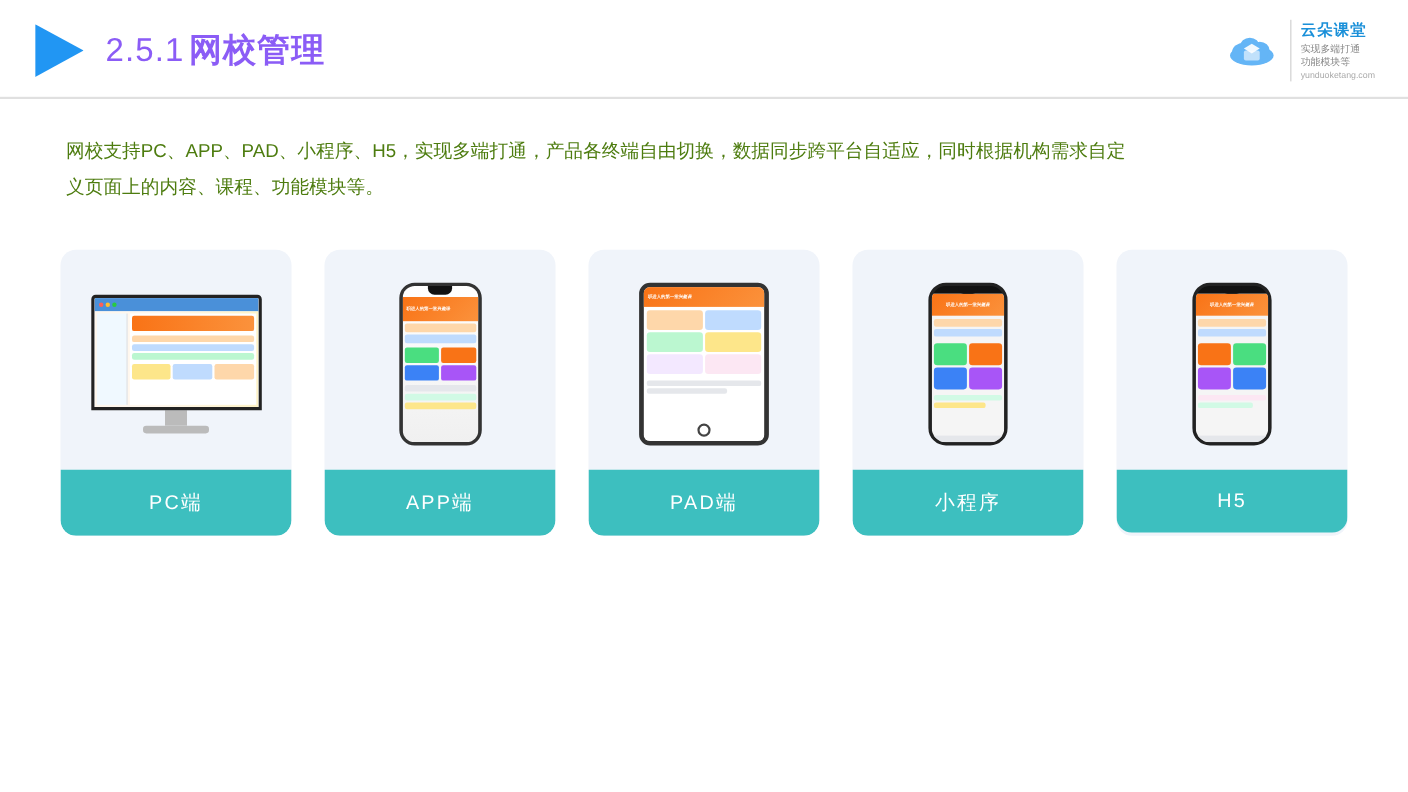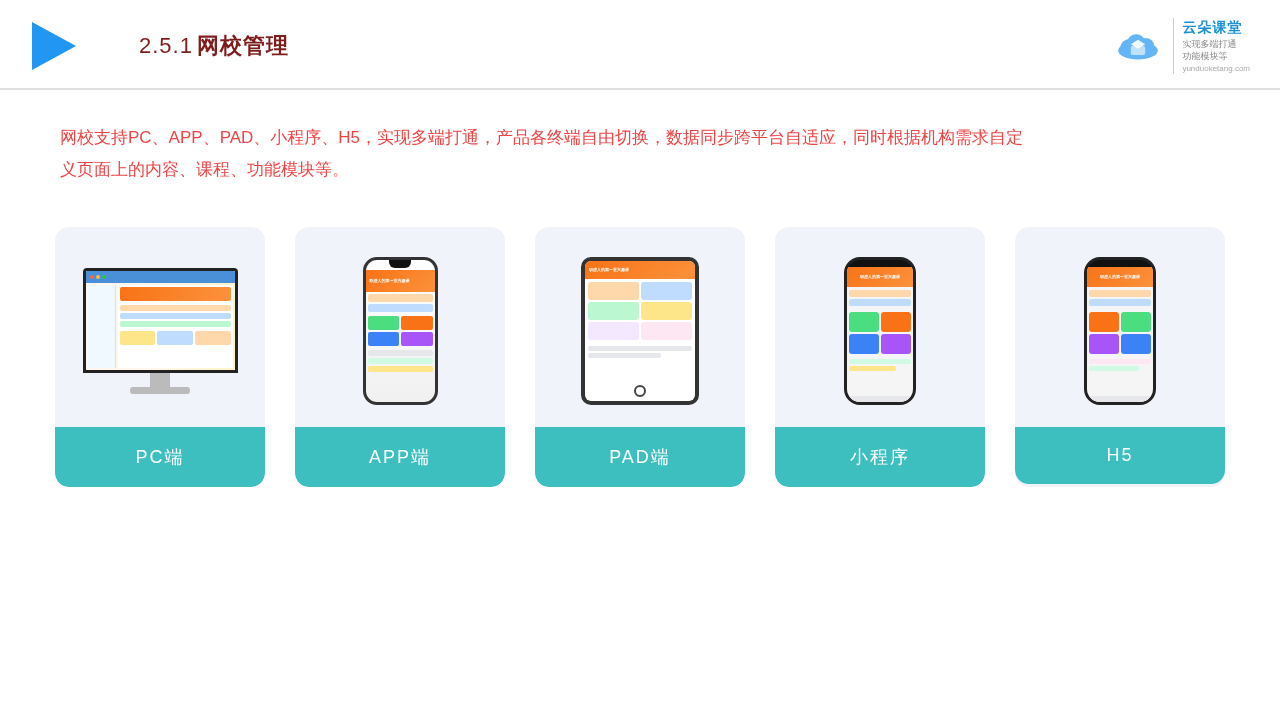--- a/index.html
+++ b/index.html
@@ -26,25 +26,24 @@
       gap: 18px;
     }
     .play-icon {
       width: 48px;
       height: 48px;
       display: flex;
       align-items: center;
       justify-content: center;
     }
     .header-title {
-      font-size: 22px;
+      font-size: 30px;
       font-weight: bold;
-      color: #7f1d1d;
+      color: #8b5cf6;
       letter-spacing: 1px;
-      margin-left: 43px;
     }
     .header-title span.num {
       font-weight: normal;
       margin-right: 4px;
     }
     .logo-area {
       display: flex;
       align-items: center;
       gap: 8px;
     }
@@ -56,21 +55,21 @@
       color: #666;
       line-height: 1.4;
       border-left: 1px solid #ccc;
       padding-left: 8px;
     }
 
     
     .description {
       padding: 32px 60px 20px 60px;
       font-size: 17px;
-      color: #ef4444;
+      color: #4d7c0f;
       line-height: 1.9;
       max-width: 1100px;
     }
 
     
     .cards-container {
       display: flex;
       justify-content: center;
       gap: 30px;
       padding: 20px 40px 30px 40px;

